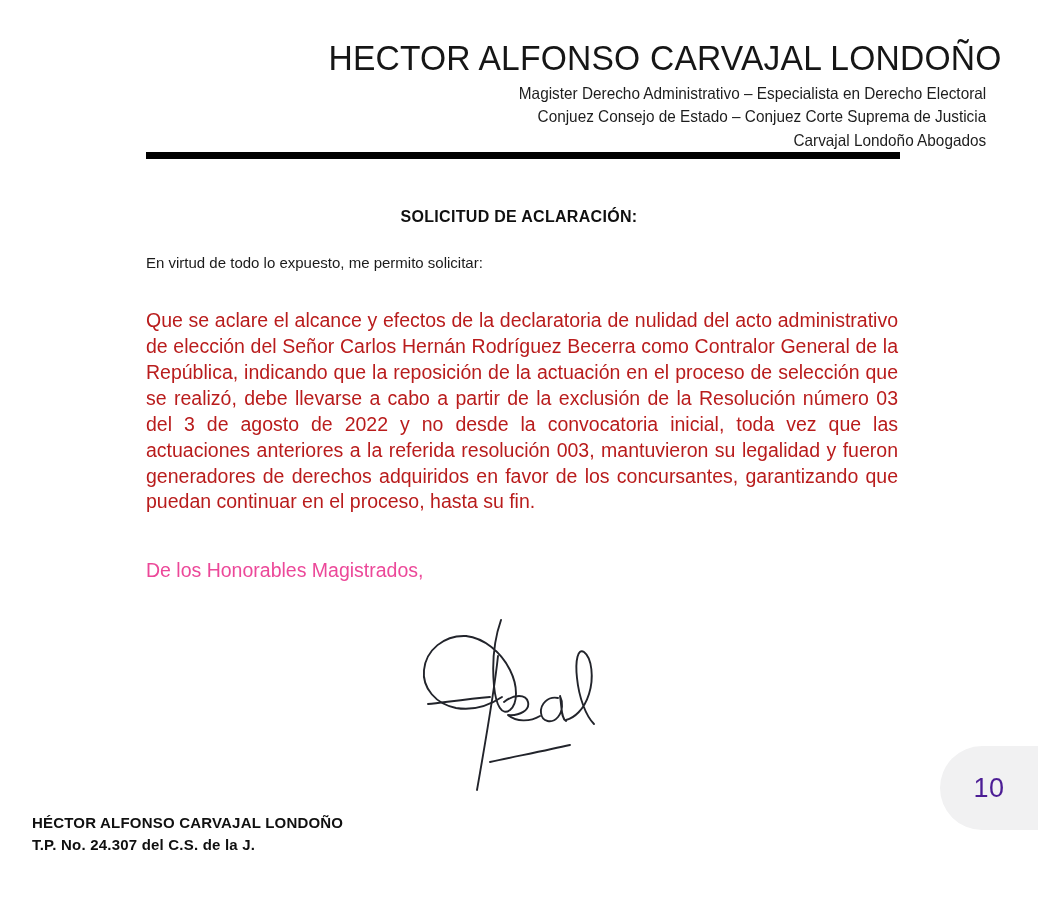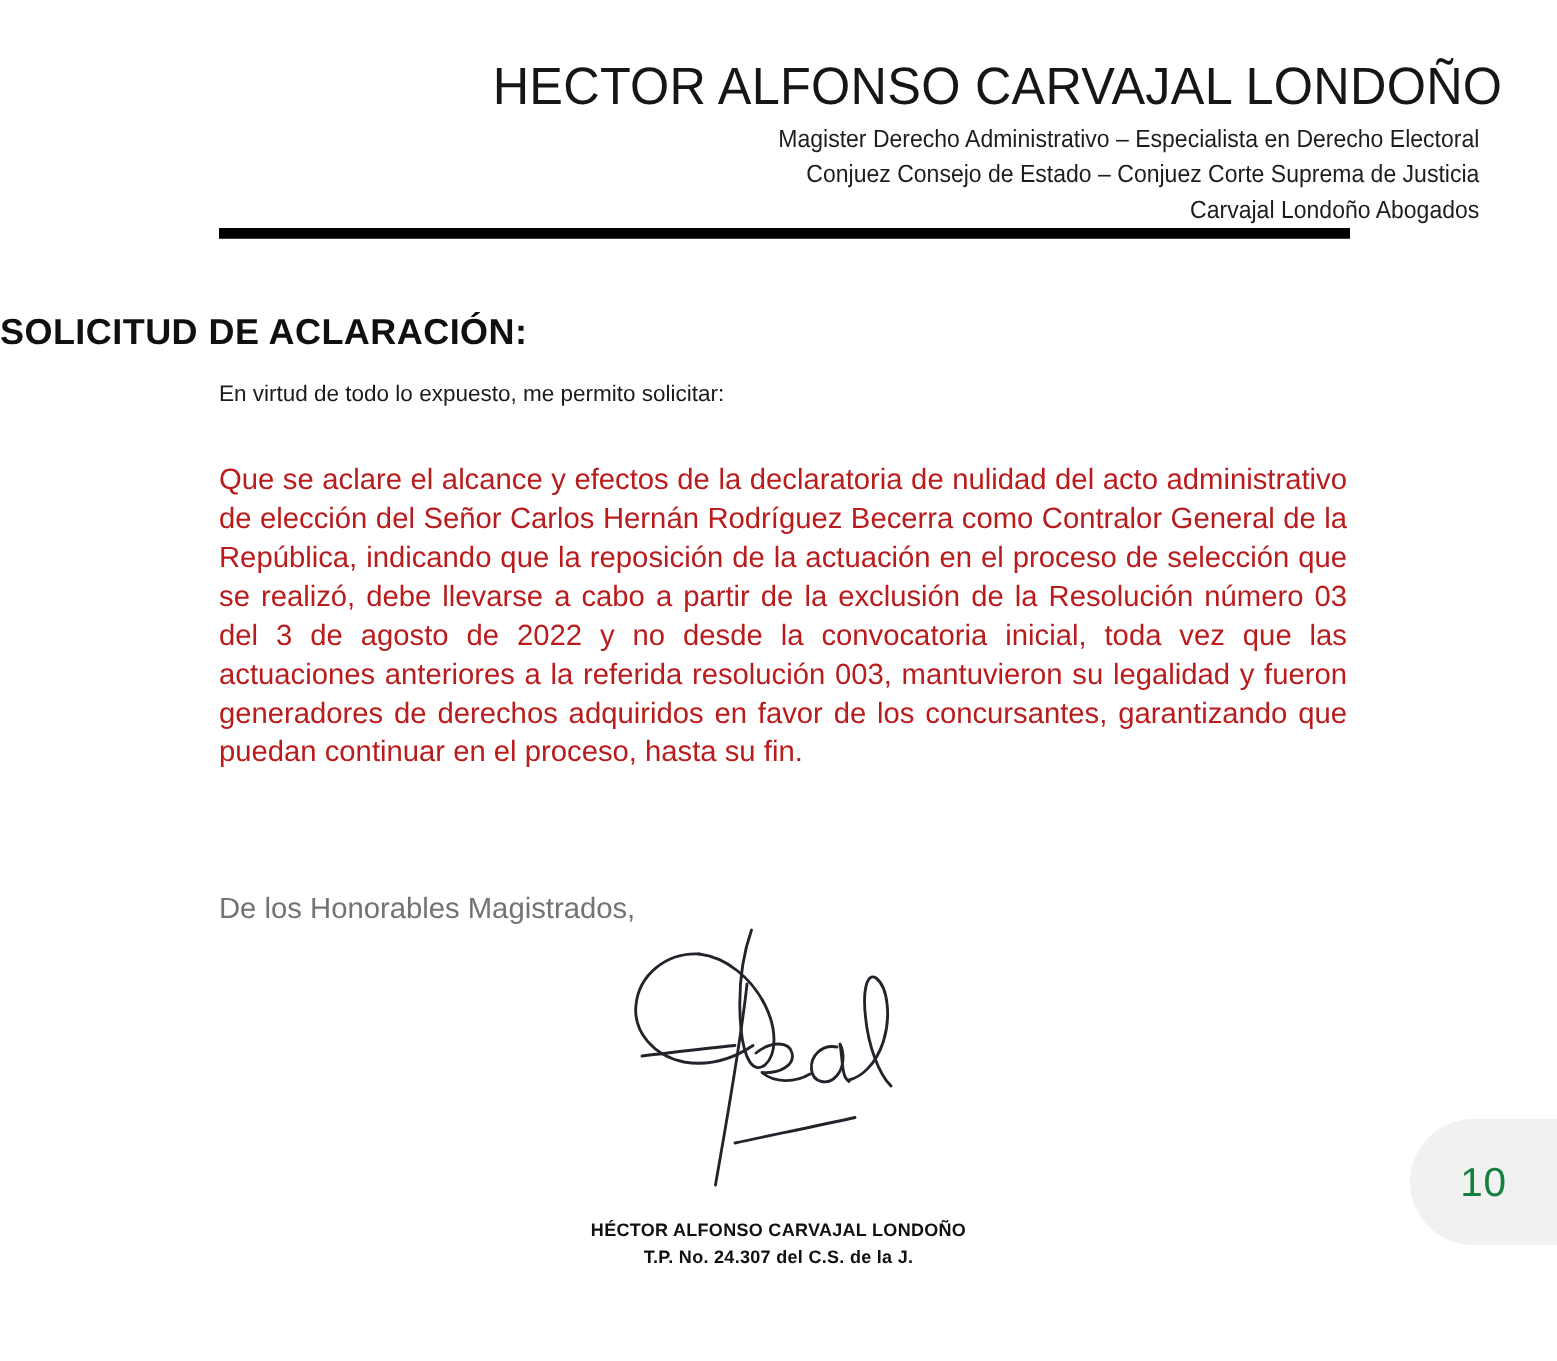--- a/index.html
+++ b/index.html
@@ -61,21 +61,22 @@
     border-top: 1px solid #000;
     border-bottom: 1px solid #000;
   }
 
   
   .doc-title {
     position: absolute;
     left: 0;
     right: 0;
     top: 208px;
-    font-size: 24px;
+    text-align: center;
+    font-size: 16px;
     font-weight: 700;
     letter-spacing: 0.3px;
     color: #101010;
   }
 
   .intro {
     position: absolute;
     left: 146px;
     top: 253px;
     width: 752px;
@@ -96,65 +97,64 @@
     color: #b91c1c;
   }
 
   .closing {
     position: absolute;
     left: 146px;
     top: 558px;
     width: 600px;
     font-size: 19.5px;
     line-height: 1.3;
-    color: #737373;
-    margin-top: 36px;
+    color: #ec4899;
   }
 
   
   .signature {
     position: absolute;
     left: 398px;
     top: 598px;
     width: 260px;
     height: 205px;
   }
   .signature svg { display: block; width: 100%; height: 100%; }
 
   
   .sigblock {
     position: absolute;
     left: 0;
     right: 0;
     top: 812px;
-    text-align: center;
-    font-size: 12px;
+    font-size: 15px;
     font-weight: 700;
     line-height: 1.47;
     letter-spacing: 0.2px;
     color: #101010;
+    padding-left: 32px;
   }
   .sigblock div { white-space: nowrap; }
 
   
   .page-badge {
     position: absolute;
     right: 0;
     top: 746px;
     width: 98px;
     height: 84px;
     background: #f1f1f2;
     border-top-left-radius: 46px;
     border-bottom-left-radius: 46px;
     display: flex;
     align-items: center;
     justify-content: center;
     font-size: 27px;
     font-weight: 400;
-    color: #15803d;
+    color: #4c1d95;
     letter-spacing: 0.5px;
   }
 </style>
 </head>
 <body>
 
 <div class="page">
 
   <div class="letterhead">
     <div class="lh-name">HECTOR ALFONSO CARVAJAL LONDOÑO</div>

